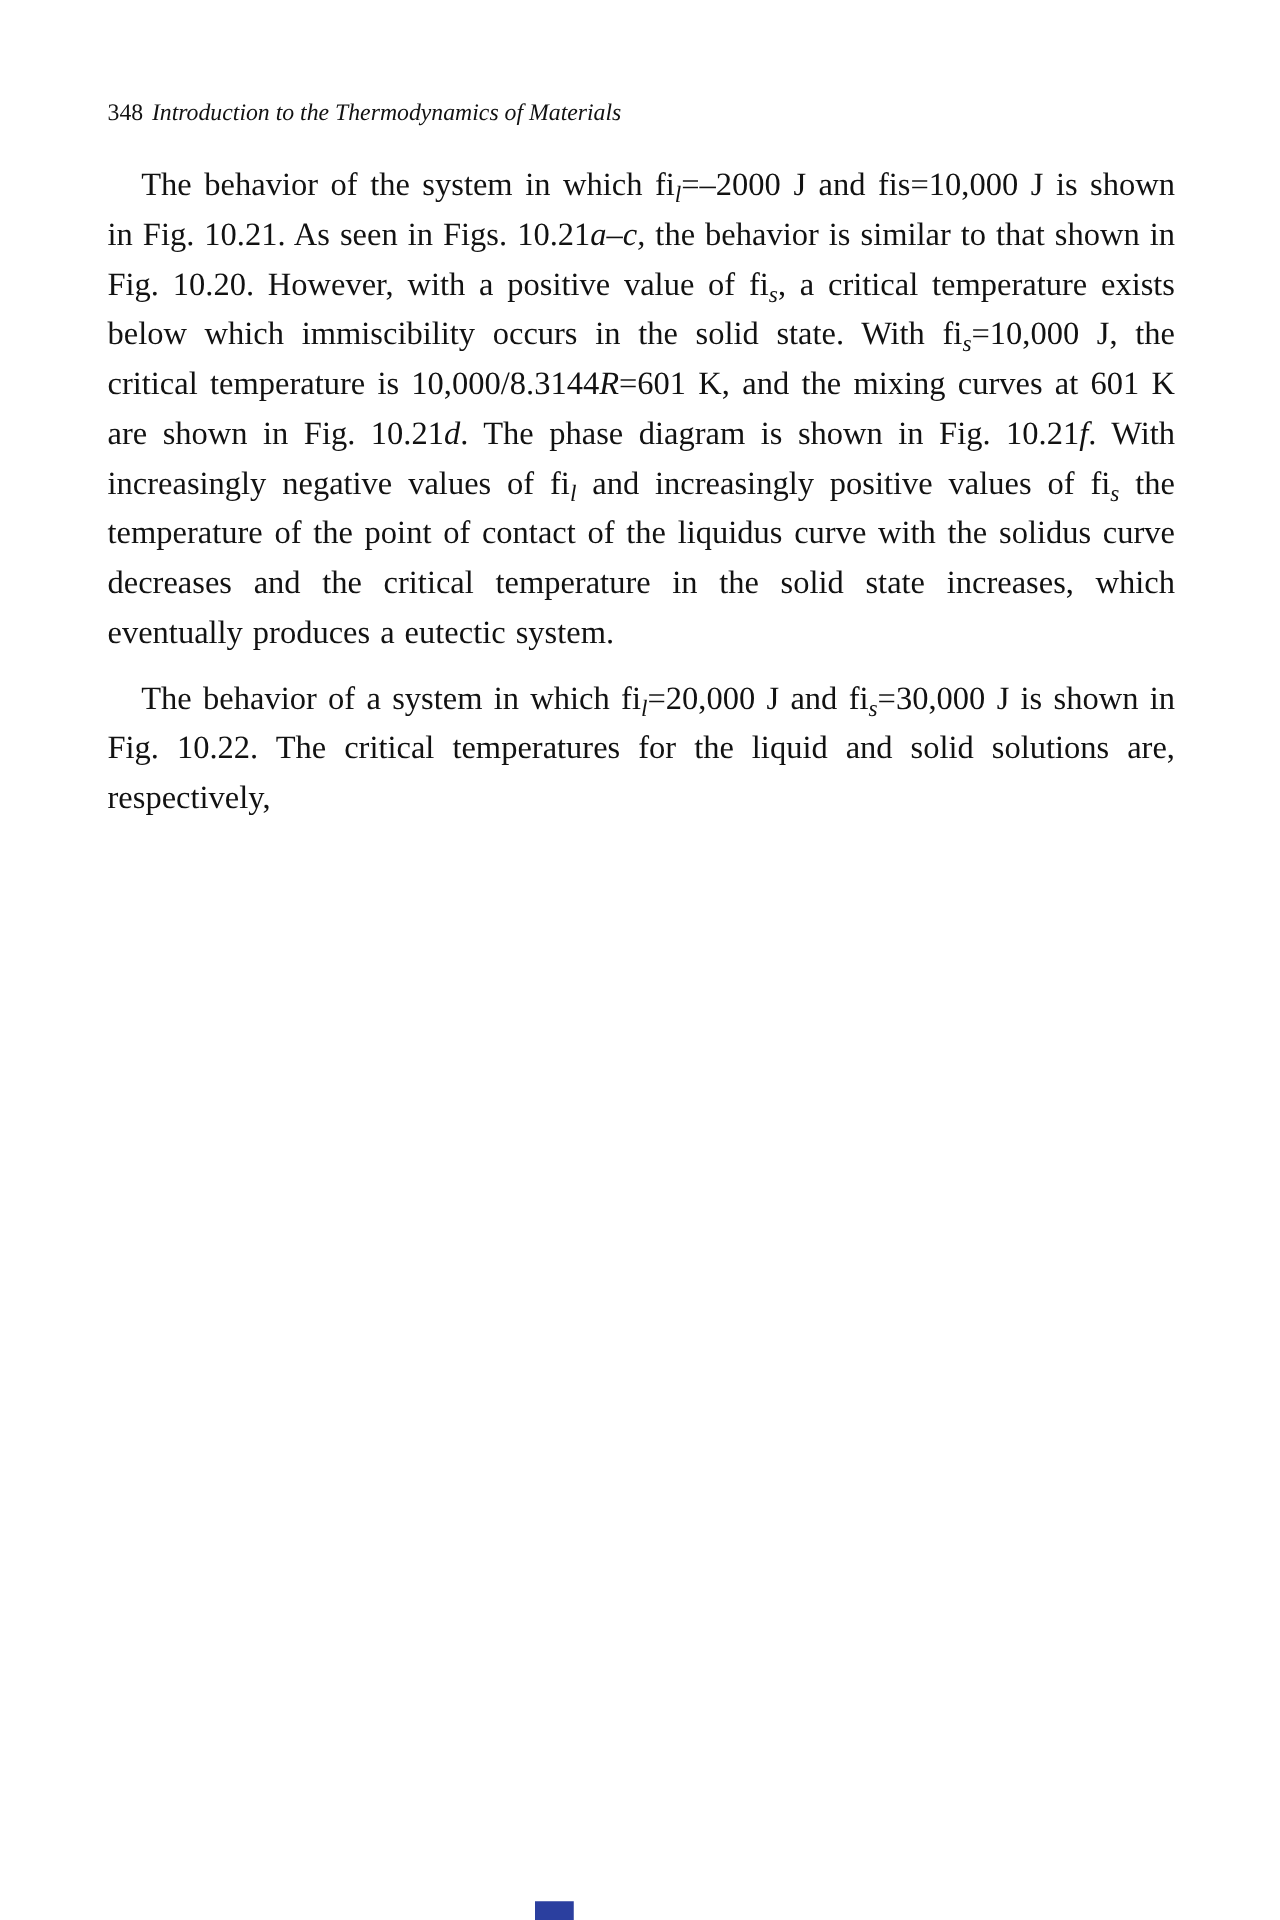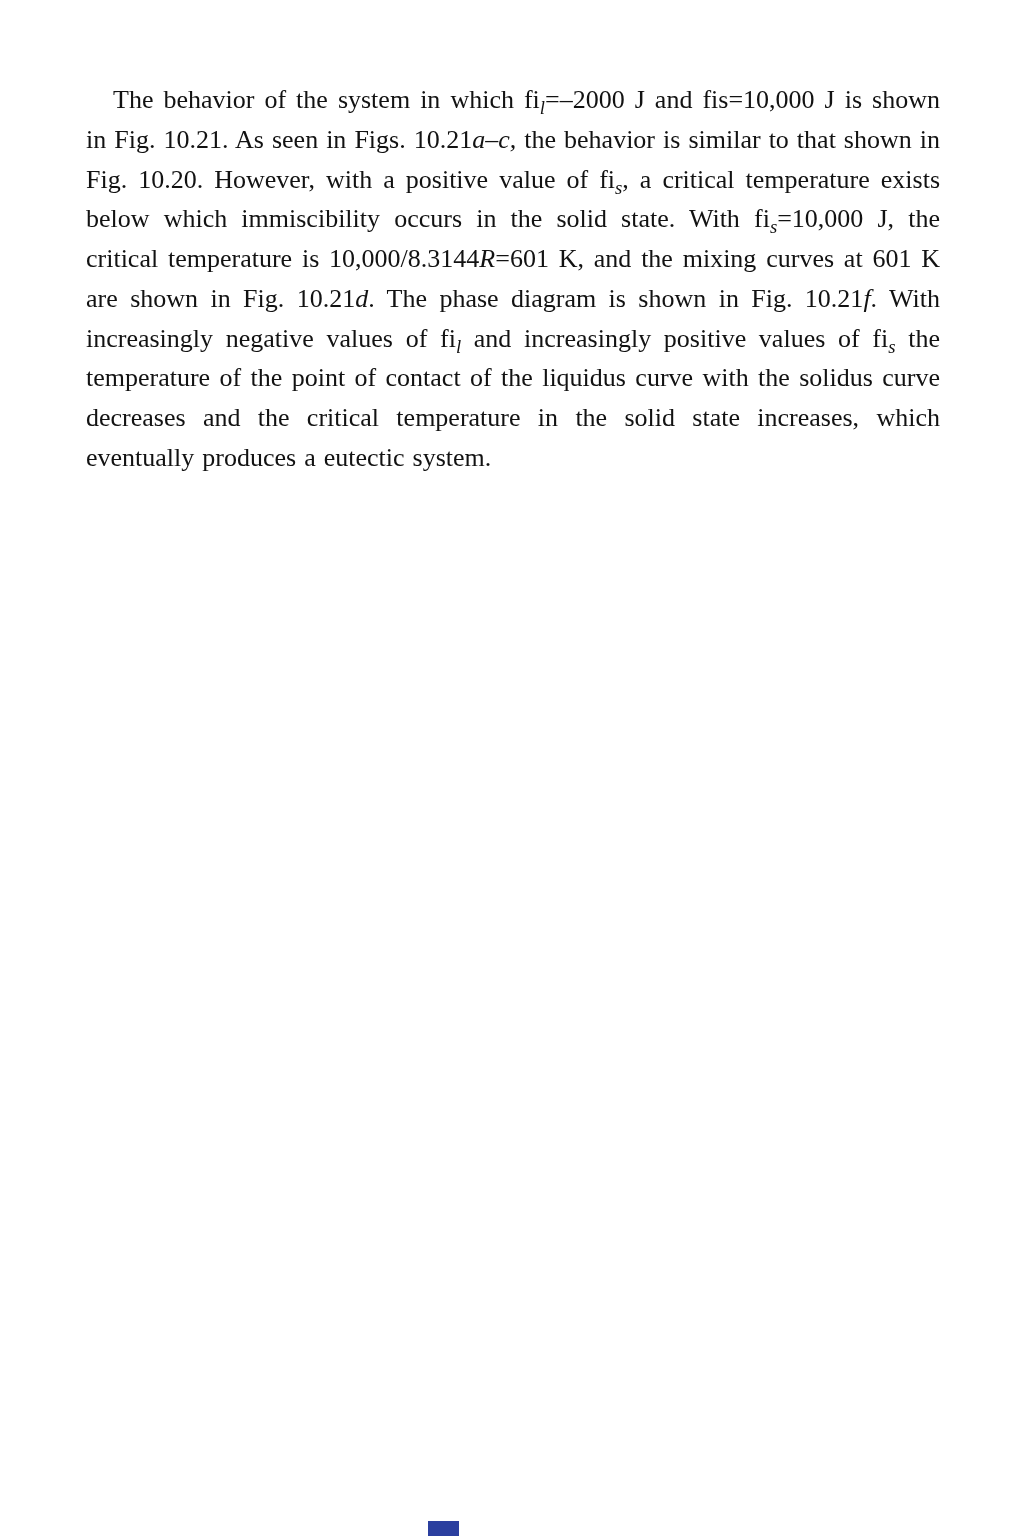--- a/index.html
+++ b/index.html
@@ -45,19 +45,23 @@
     bottom: 0;
     width: 31px;
     height: 15px;
   }
 </style>
 </head>
 <body>
 
 <div class="page">
 
+  <div class="header">
+    <span class="page-num">348</span><span class="it">Introduction to the Thermodynamics of Materials</span>
+  </div>
 
   <p class="para"><span>The behavior of the system in which fi</span><span class="sub">l</span><span>=–2000 J and fis=10,000 J is shown in Fig. 10.21. As seen in Figs. 10.21</span><span class="it">a–c,</span><span> the behavior is similar to that shown in Fig. 10.20. However, with a positive value of fi</span><span class="sub">s</span><span>, a critical temperature exists below which immiscibility occurs in the solid state. With fi</span><span class="sub">s</span><span>=10,000 J, the critical temperature is 10,000/8.3144</span><span class="it">R</span><span>=601 K, and the mixing curves at 601 K are shown in Fig. 10.21</span><span class="it">d</span><span>. The phase diagram is shown in Fig. 10.21</span><span class="it">f</span><span>. With increasingly negative values of fi</span><span class="sub">l</span><span> and increasingly positive values of fi</span><span class="sub">s</span><span> the temperature of the point of contact of the liquidus curve with the solidus curve decreases and the critical temperature in the solid state increases, which eventually produces a eutectic system.</span></p>
 
+  <p class="para"><span>The behavior of a system in which fi</span><span class="sub">l</span><span>=20,000 J and fi</span><span class="sub">s</span><span>=30,000 J is shown in Fig. 10.22. The critical temperatures for the liquid and solid solutions are, respectively,</span></p>
 
 </div>
 
 <div class="footer-marker" style="background: rgb(43, 63, 159);"></div>
 
 </body></html>

